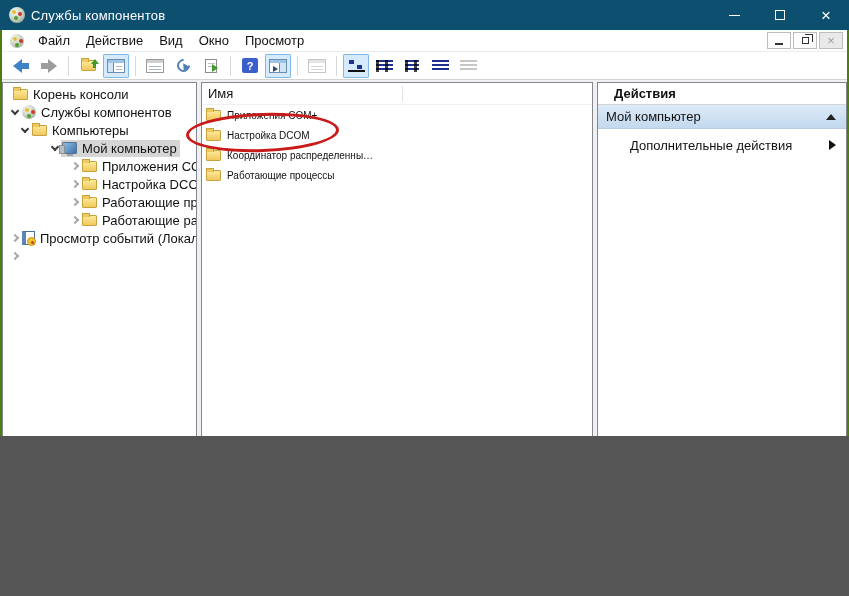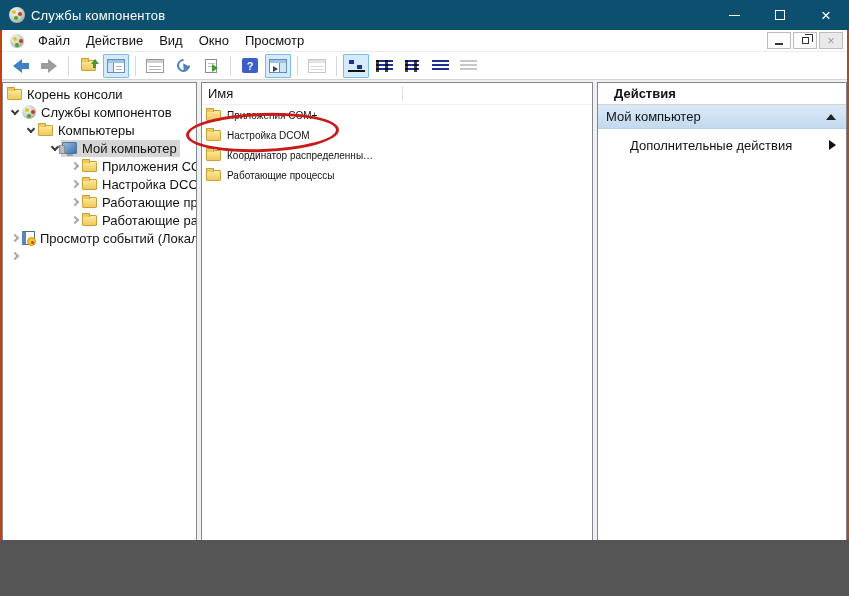--- a/index.html
+++ b/index.html
@@ -1,17 +1,17 @@
 <!DOCTYPE html>
 <html><head>
 <meta charset="utf-8">
 <style>
   * { margin:0; padding:0; box-sizing:border-box; font-family:"Liberation Sans", sans-serif; }
   html,body { background:#555; }
-  .window { position:relative; width:849px; height:540px; background:#c2410c; overflow:hidden;text-decoration:underline; }
+  .window { position:relative; width:849px; height:436px; background:#4d7c0f; overflow:hidden;text-decoration:underline; }
 
   
   .titlebar { position:absolute; left:0; top:0; width:849px; height:30px; background:#0d4f6e; display:flex; align-items:center; color:#fff; }
   .titlebar .title { font-size:13px; margin-left:6px; letter-spacing:.2px; }
   .cap-btns { margin-left:auto; display:flex; height:30px; }
   .cap-btn { width:46px; height:30px; display:flex; align-items:center; justify-content:center; color:#fff; }
   .glyph-min { width:11px; height:1px; background:#fff; }
   .glyph-max { width:10px; height:10px; border:1px solid #fff; }
   .glyph-close { font-size:17px; font-weight:300; line-height:1; }
 
@@ -93,21 +93,21 @@
 
   
   .tree { padding-top:2px; overflow:hidden; height:calc(100% - 17px); }
   .trow { display:flex; align-items:center; height:18px; white-space:nowrap; overflow:hidden; font-size:13px; color:#111; }
   .chevslot { flex:0 0 13px; display:flex; align-items:center; justify-content:center; }
   .chev { width:6px; height:6px; border-right:2px solid #3c3c3c; border-bottom:2px solid #3c3c3c; }
   .chev.exp { transform:rotate(45deg); margin-top:-3px; }
   .chev.col { transform:rotate(-45deg); border-color:#a9a9a9; }
   .hlwrap { display:flex; align-items:center; gap:5px; padding:1px 3px 1px 1px; }
   .trow.selected .hlwrap { background:#d5d5d5; }
-  .lvl0 { padding-left:3px; } .lvl1 { padding-left:5px; } .lvl2 { padding-left:21px; }
+  .lvl0 { padding-left:9px; } .lvl1 { padding-left:5px; } .lvl2 { padding-left:15px; }
   .lvl3 { padding-left:45px; } .lvl4 { padding-left:65px; }
 
   .ticon { flex:0 0 auto; }
   .computer { position:relative; width:15px; height:12px; border:1px solid #55738f; background:linear-gradient(135deg,#8fc0ea,#3d70a8); border-radius:1px; }
   .computer::before { content:""; position:absolute; left:-4px; bottom:-1px; width:4px; height:7px; background:#b9bec4; border:1px solid #8b9095; }
   .computer::after { content:""; position:absolute; left:4px; bottom:-3px; width:6px; height:2px; background:#9aa1a8; }
   .book { position:relative; width:13px; height:14px; background:#fdfdfd; border:1px solid #4a6f9b; border-left:4px solid #5b84b8; }
   .book::after { content:""; position:absolute; right:-2px; bottom:-2px; width:7px; height:7px; border-radius:50%; background:#f2c52c; border:1px solid #c59a16; }
   .book::before { content:""; position:absolute; right:0px; bottom:0px; width:3px; height:3px; border-radius:50%; background:#d03a2c; z-index:1; }
   .gears { position:relative; width:15px; height:14px; }

